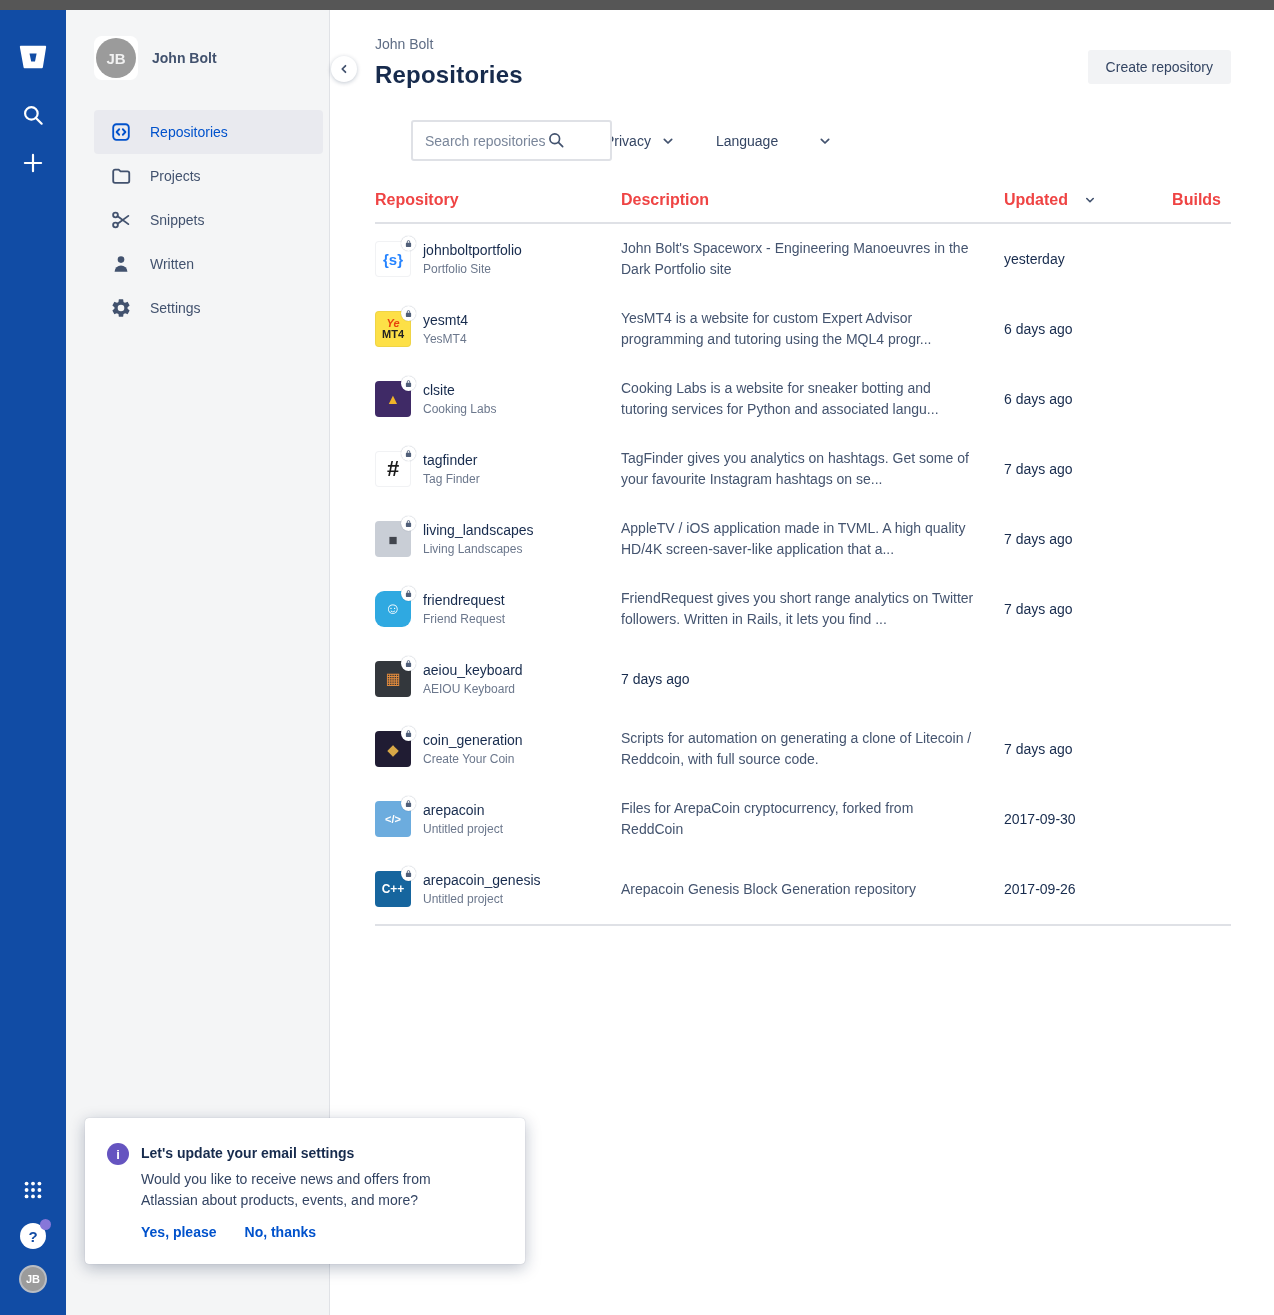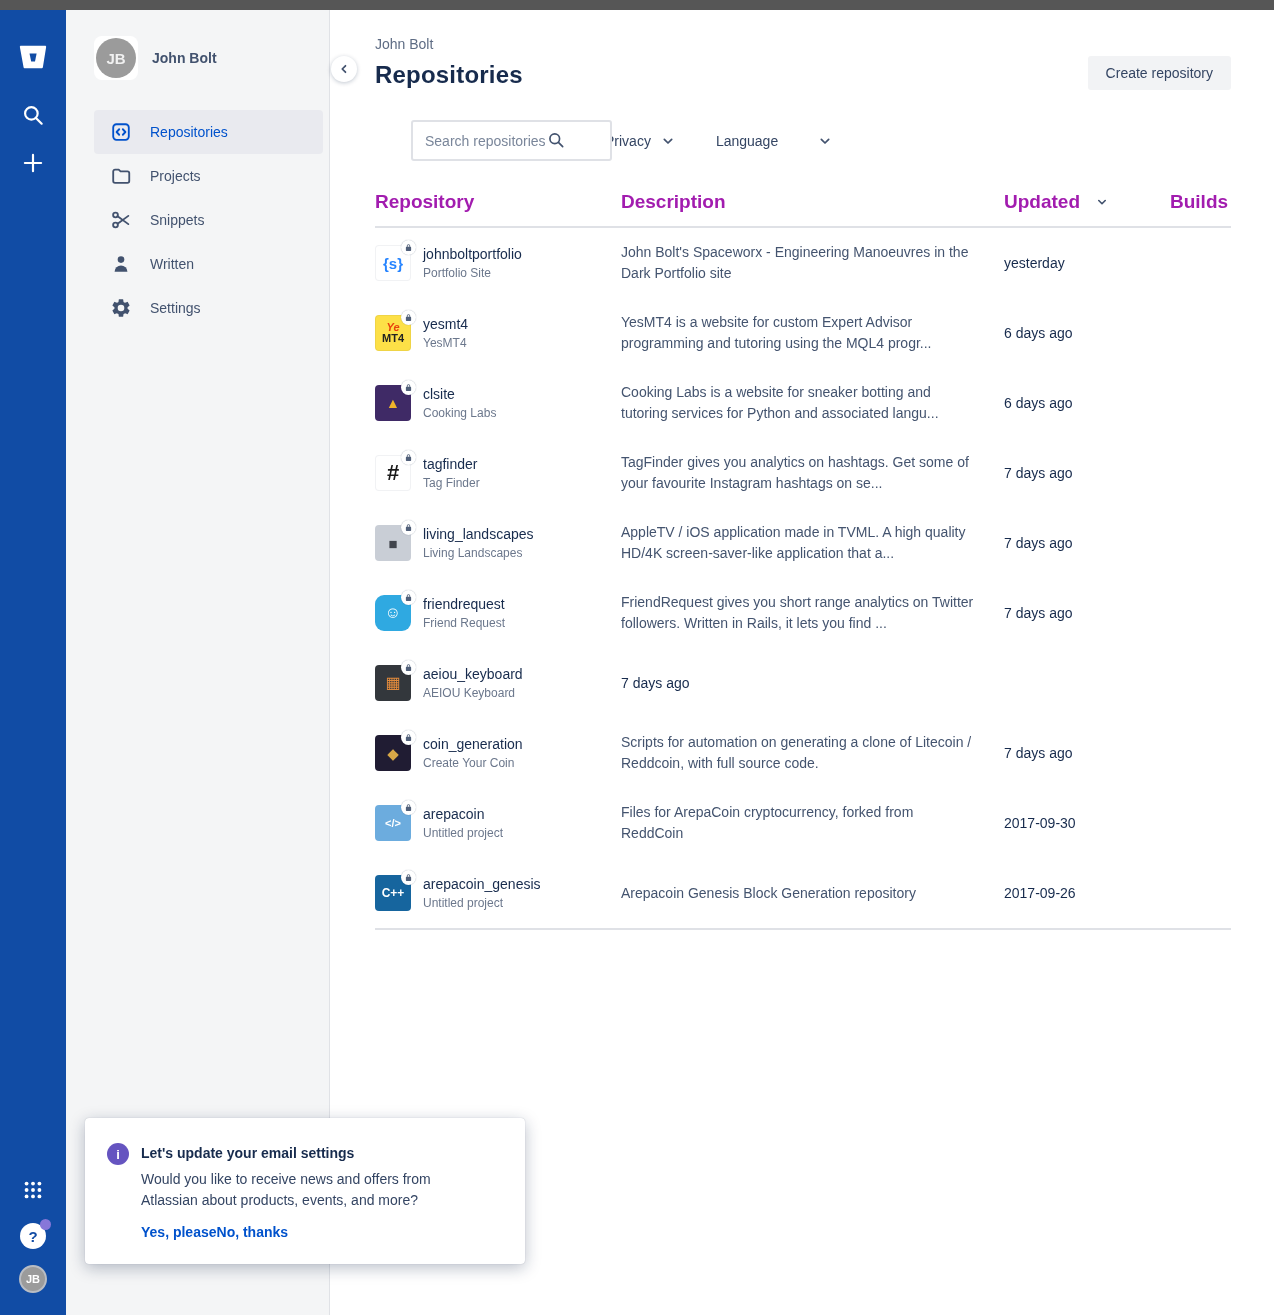--- a/index.html
+++ b/index.html
@@ -51,42 +51,42 @@
     border-radius:4px; font-size:14px; color:#42526E; cursor:pointer; width:229px;
   }
   .nav-item .ni-icon { width:22px; height:22px; display:flex; align-items:center; justify-content:center; }
   .nav-item.active { background:#E9EAEF; color:#0052CC; }
 
   
   .main { position:absolute; left:330px; top:10px; right:0; bottom:0; padding:26px 43px 0 45px; background:#fff; }
   .breadcrumb { font-size:14px; color:#5E6C84; }
   .page-title { font-size:24px; font-weight:bold; color:#172B4D; margin-top:9px; letter-spacing:.2px; }
   .create-btn {
-    position:absolute; top:46px; right:43px; background:#F2F3F5; border:none; border-radius:3px;
+    position:absolute; top:40px; right:43px; background:#F2F3F5; border:none; border-radius:3px;
     padding:0 18px; height:34px; font-size:14px; font-weight:500; color:#344563; cursor:pointer;
     font-family:inherit;
   }
   .filters { margin-top:31px; display:flex; align-items:center; }
   .search-wrap { position:relative; width:201px;padding-left:36px; }
   .search-input {
     width:201px; height:41px; border:2px solid #DFE1E6; border-radius:3px; background:#fff;
     padding:0 36px 0 12px; font-size:14px; color:#172B4D; font-family:inherit; outline:none;
   }
   .search-input::placeholder { color:#7A869A; }
   .search-glyph { position:absolute; right:10px; top:10px; }
   .dropdown { display:flex; align-items:center; gap:9px; font-size:14px; color:#344563; cursor:pointer; }
   .dd-privacy { margin-left:29px; }
   .dd-language { margin-left:40px;gap:39px; }
 
   
   .table { margin-top:30px; }
   .thead {
     display:grid; grid-template-columns:246px 383px 166px 1fr; align-items:center;
     padding-bottom:13px; border-bottom:2px solid #DFE1E6;
-    font-size:19px; font-weight:bold; color:#a21caf;
+    font-size:16px; font-weight:bold; color:#ef4444;
   }
   .th-updated { display:flex; align-items:center; gap:15px; cursor:pointer; }
   .th-builds { text-align:right; padding-right:10px; }
   .trow { display:grid; grid-template-columns:246px 383px 166px 1fr; align-items:center; height:70px; }
   .tbody { border-bottom:2px solid #DFE1E6; }
   .cell-repo { display:flex; align-items:center; gap:12px; }
   .avatar {
     position:relative; width:36px; height:36px; border-radius:4px; flex:0 0 36px;
     display:flex; flex-direction:column; align-items:center; justify-content:center; line-height:1; cursor:pointer;
   }
@@ -103,21 +103,21 @@
   
   .email-card {
     position:absolute; left:85px; top:1118px; width:440px; background:#fff; border-radius:4px;
     box-shadow:0 4px 16px rgba(9,30,66,.28), 0 0 1px rgba(9,30,66,.3);
     padding:25px 24px 24px 22px; display:flex; gap:12px; z-index:6;
   }
   .info-badge { width:22px; height:22px; border-radius:50%; background:#6554C0; flex:0 0 22px;
     color:#fff; font-weight:bold; font-size:13px; display:flex; align-items:center; justify-content:center; }
   .email-title { font-size:14px; font-weight:bold; color:#172B4D; padding-top:2px; }
   .email-body { font-size:14px; color:#344563; line-height:21px; margin-top:8px; max-width:330px; }
-  .email-actions { display:flex; margin-top:13px; }
+  .email-actions { display:flex; gap:28px; margin-top:13px; }
   .email-link { font-size:14px; font-weight:bold; color:#0052CC; text-decoration:none; cursor:pointer; }
 
   svg { display:block; }
 </style>
 </head>
 <body>
 
 <div class="topbar"></div>
 
 <nav class="globalnav">

